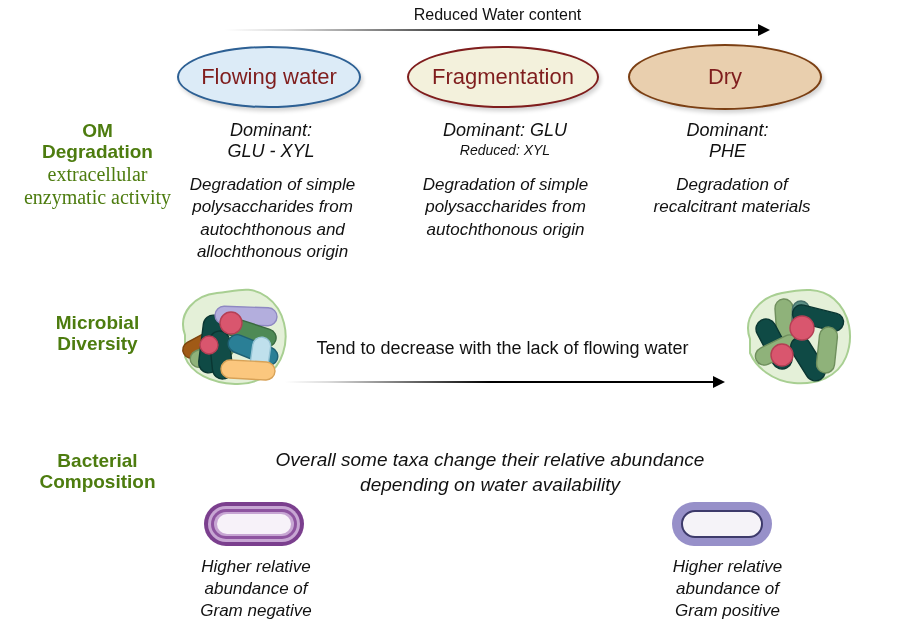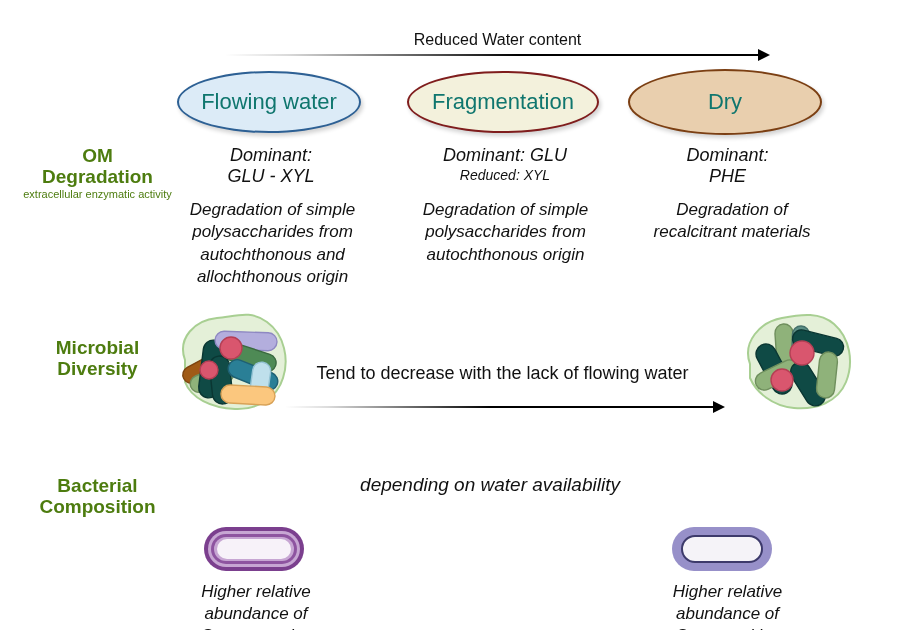--- a/index.html
+++ b/index.html
@@ -2,38 +2,38 @@
 <html><head>
 <meta charset="utf-8">
 <style>
   html,body{margin:0;padding:0;}
   body{
     width:900px;height:630px;background:#ffffff;
     font-family:"Liberation Sans","DejaVu Sans",sans-serif;
     color:#111;overflow:hidden;position:relative;
   }
   .canvas{position:relative;width:900px;height:630px;}
-  .abs{position:absolute;margin-top:25px;}
+  .abs{position:absolute;}
 
   
   .rowlabel{
     text-align:center;font-weight:bold;line-height:1.12;
     font-size:19px;color:#4d7c0f;
   }
-  .rowlabel .sub{font-weight:normal;font-size:11px;line-height:1.15;display:block;}
+  .rowlabel .sub{font-weight:normal;font-size:20px;line-height:1.15;display:block;font-family:Liberation Serif, serif;}
   .ctext{text-align:center;line-height:1.18;color:#111;font-style:italic;}
   .ital{font-style:italic;}
   .axis-title{font-size:16px;text-align:center;color:#111;}
 
   
   .ellipse{
     border-radius:50%;
     display:flex;align-items:center;justify-content:center;
     box-sizing:border-box;
-    font-size:22px;color:#0f766e;
+    font-size:22px;color:#7f1d1d;
     box-shadow:2px 3px 4px rgba(0,0,0,.18);
   }
 
   
   .arrow-line{height:2px;}
   .arrow-head{
     width:0;height:0;
     border-top:6px solid transparent;
     border-bottom:6px solid transparent;
     border-left:12px solid #000;
@@ -140,20 +140,21 @@
     <div class="arrow-line" style="flex:1;background:linear-gradient(to right,#ffffff 0%,#dcdcdc 10%,#000 48%,#000 100%);"></div>
     <div class="arrow-head"></div>
   </div>
 
   <div class="abs rowlabel" style="left:10px;top:450px;width:175px;">
     <span>Bacterial</span><br>
     <span>Composition</span>
   </div>
 
   <div class="abs ctext" style="left:232px;top:448px;width:516px;font-size:19px;line-height:1.3;">
+    <div>Overall some taxa change their relative abundance</div>
     <div>depending on water availability</div>
   </div>
 
   <div class="abs" style="left:204px;top:502px;width:100px;height:44px;">
     <div class="gram" style="position:absolute;left:0;top:0;width:100px;height:44px;background:#7b3f8e;"></div>
     <div class="gram" style="position:absolute;left:4px;top:4px;width:92px;height:36px;background:#c7a6d3;"></div>
     <div class="gram" style="position:absolute;left:7px;top:7px;width:86px;height:30px;background:#8e54a0;"></div>
     <div class="gram" style="position:absolute;left:10px;top:10px;width:80px;height:24px;background:#c7a6d3;"></div>
     <div class="gram" style="position:absolute;left:13px;top:12px;width:74px;height:20px;background:#f7f2f9;"></div>
   </div>

